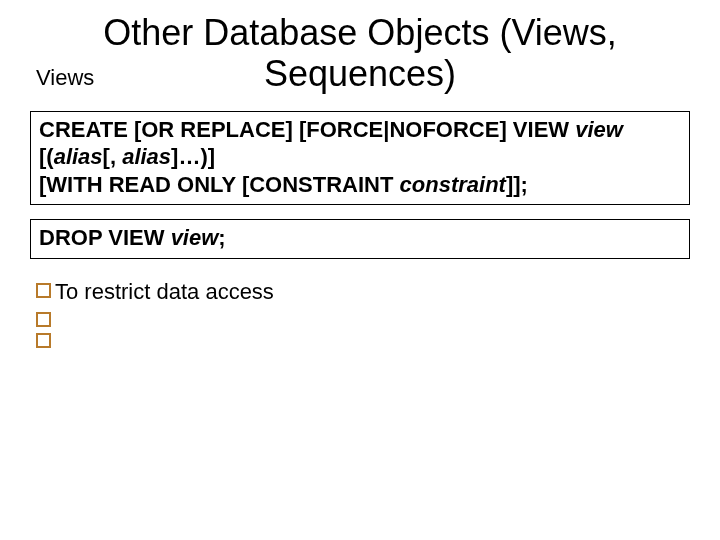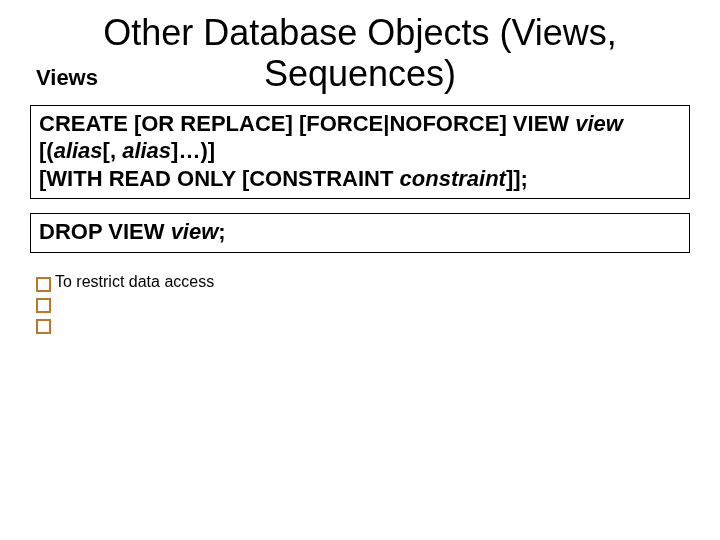--- a/index.html
+++ b/index.html
@@ -21,22 +21,22 @@
   .title {
     font-size: 36px;
     font-weight: 400;
     line-height: 1.15;
     text-align: center;
     margin: 0 0 4px 0;
     letter-spacing: 0;
   }
   .subhead {
     font-size: 22px;
-    font-weight: 700;
-    margin: -34px 0 14px 6px;
+    font-weight: 400;
+    margin: -34px 0 20px 6px;
   }
   .title-row {
     position: relative;
   }
   .codebox {
     border: 1px solid #000;
     padding: 4px 18px 6px 8px;
     margin: 0 0 14px 0;
     font-size: 22px;
     line-height: 1.25;
@@ -44,21 +44,21 @@
   }
   .codebox .bold { font-weight: 700; }
   .codebox .ital { font-style: italic; font-weight: 700; }
   .bullets {
     margin-top: 18px;
     padding-left: 6px;
   }
   .bullet {
     display: flex;
     align-items: flex-start;
-    font-size: 16px;
+    font-size: 22px;
     line-height: 1.35;
   }
   .bullet .sq {
     width: 15px;
     height: 15px;
     border: 2px solid #b87a2a;
     box-sizing: border-box;
     margin: 6px 4px 0 0;
     flex: 0 0 auto;
   }

